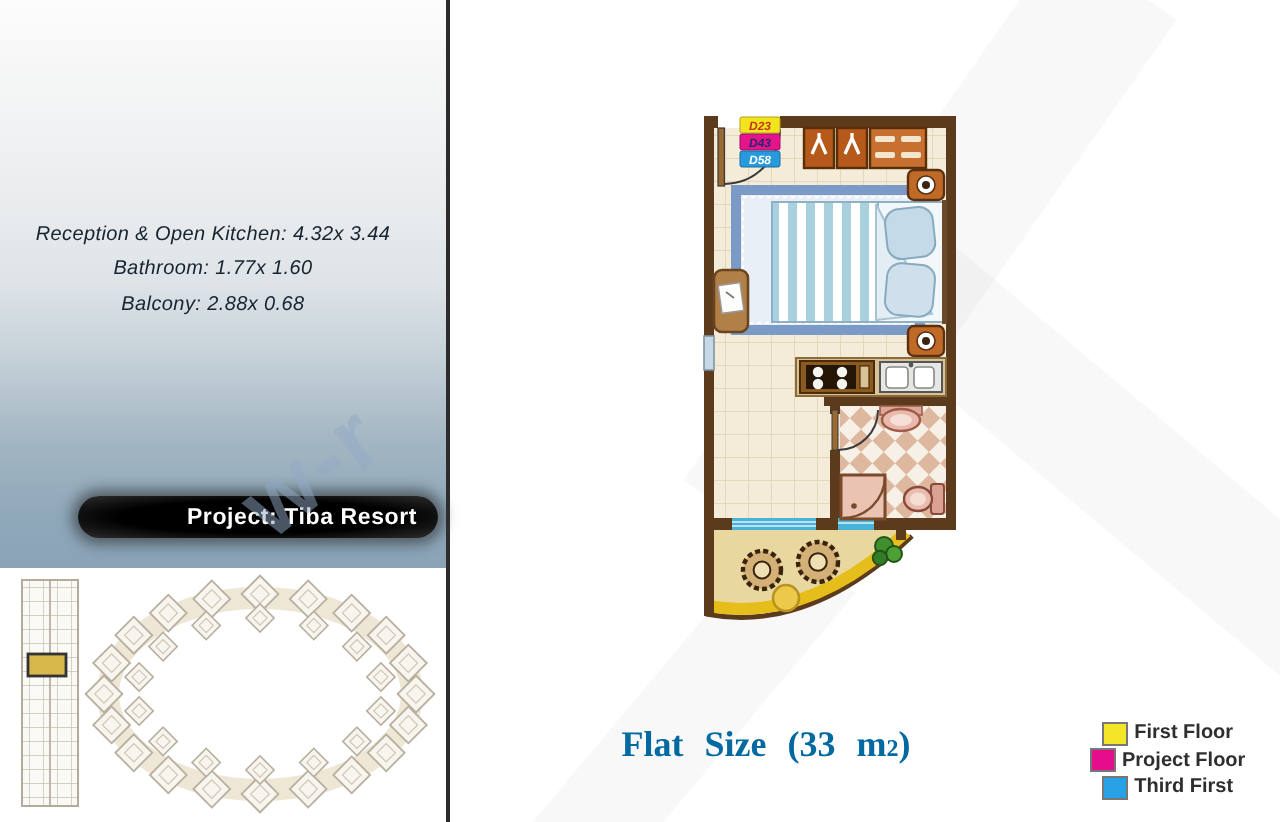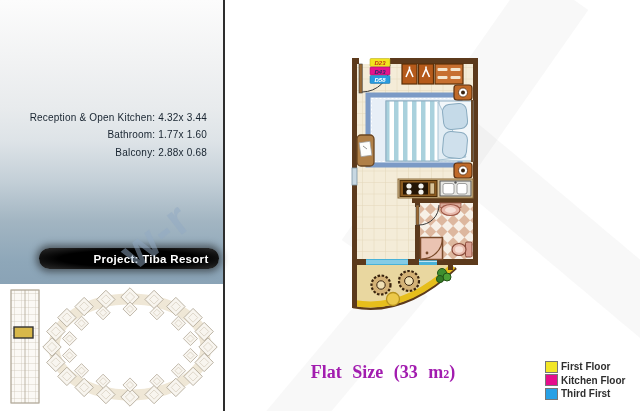--- a/index.html
+++ b/index.html
@@ -2,44 +2,44 @@
 <html><head>
 <meta charset="utf-8">
 <style>
   html,body{margin:0;padding:0;background:#888;}
   .stage{position:relative;width:640px;height:411px;background:#ffffff;overflow:hidden;
          font-family:"Liberation Sans",sans-serif;}
   
   .sidebar{position:absolute;left:0;top:0;width:223px;height:284px;
     background:linear-gradient(180deg,#fcfcfc 0%,#f1f2f3 22%,#e8ebed 38%,#dde3e7 50%,
                #c3cfd7 64%,#a2b5c2 78%,#8ea7b9 92%,#8aa3b6 100%);}
-  .dims{position:absolute;left:6px;top:109px;width:201px;text-align:right;
-        color:#17232f;font-size:10px;line-height:17.4px;letter-spacing:.2px;}
+  .dims{position:absolute;left:6px;top:109px;width:201px;text-align:center;
+        font-style:italic;color:#17232f;font-size:10px;line-height:17.4px;letter-spacing:.2px;}
   .pill{position:absolute;left:39px;top:248px;width:136px;height:21px;border-radius:12px;
         background:radial-gradient(ellipse at 50% 50%,#000 55%,#2e2e2e 100%);
         box-shadow:0 0 7px 3px rgba(25,25,25,.55);
         color:#fff;font-size:11.5px;font-weight:bold;letter-spacing:.3px;
         display:flex;align-items:center;justify-content:center;padding-left:44px;}
   .siteplan{position:absolute;left:8px;top:287px;width:210px;height:120px;}
   
   .divider{position:absolute;left:223px;top:0;width:2px;height:411px;background:#2d2d2d;}
   
   .bgshape{position:absolute;background:rgba(120,120,120,.05);}
   .wmtext{position:absolute;left:118px;top:208px;font-size:46px;font-weight:bold;
           color:rgba(145,170,195,.5);transform:rotate(-38deg);letter-spacing:2px;
           font-family:"Liberation Sans",sans-serif;}
   
   .plan{position:absolute;left:340px;top:45px;width:150px;height:280px;}
   
   .flatsize{position:absolute;left:288px;top:362px;width:190px;text-align:center;
-    font-family:"Liberation Serif",serif;font-weight:bold;font-size:18px;color:#a21caf;
+    font-family:"Liberation Serif",serif;font-weight:bold;font-size:18px;color:#0369a1;
     word-spacing:6px;}
   .flatsize .sub{font-size:12px;}
   .legend{position:absolute;left:545px;top:360px;}
-  .legend .row{display:flex;align-items:center;height:13px;margin-bottom:.5px;}
+  .legend .row{display:flex;align-items:center;height:13px;margin-bottom:.5px;justify-content:center;}
   .legend .sw{width:11px;height:10px;border:1px solid #777;margin-right:3px;flex:0 0 auto;}
   .legend .lb{font-size:10px;font-weight:bold;color:#2e2e2e;white-space:nowrap;}
 </style>
 </head>
 <body>
 
 <div class="stage">
 
   <div class="bgshape" style="left:430px;top:-40px;width:70px;height:330px;transform:rotate(35deg);"></div>
   <div class="bgshape" style="left:540px;top:90px;width:60px;height:300px;transform:rotate(-50deg);"></div>
@@ -322,21 +322,21 @@
     <span>Flat Size (33 m</span><span class="sub">2</span><span>)</span>
   </div>
 
   <div class="legend">
     <div class="row">
       <span class="sw" style="background: rgb(242, 230, 39);"></span>
       <span class="lb">First Floor</span>
     </div>
     <div class="row">
       <span class="sw" style="background: rgb(229, 13, 140);"></span>
-      <span class="lb">Kitchen Floor</span>
+      <span class="lb">Project Floor</span>
     </div>
     <div class="row">
       <span class="sw" style="background: rgb(39, 160, 229);"></span>
       <span class="lb">Third First</span>
     </div>
   </div>
 
 </div>
 
 </body></html>

